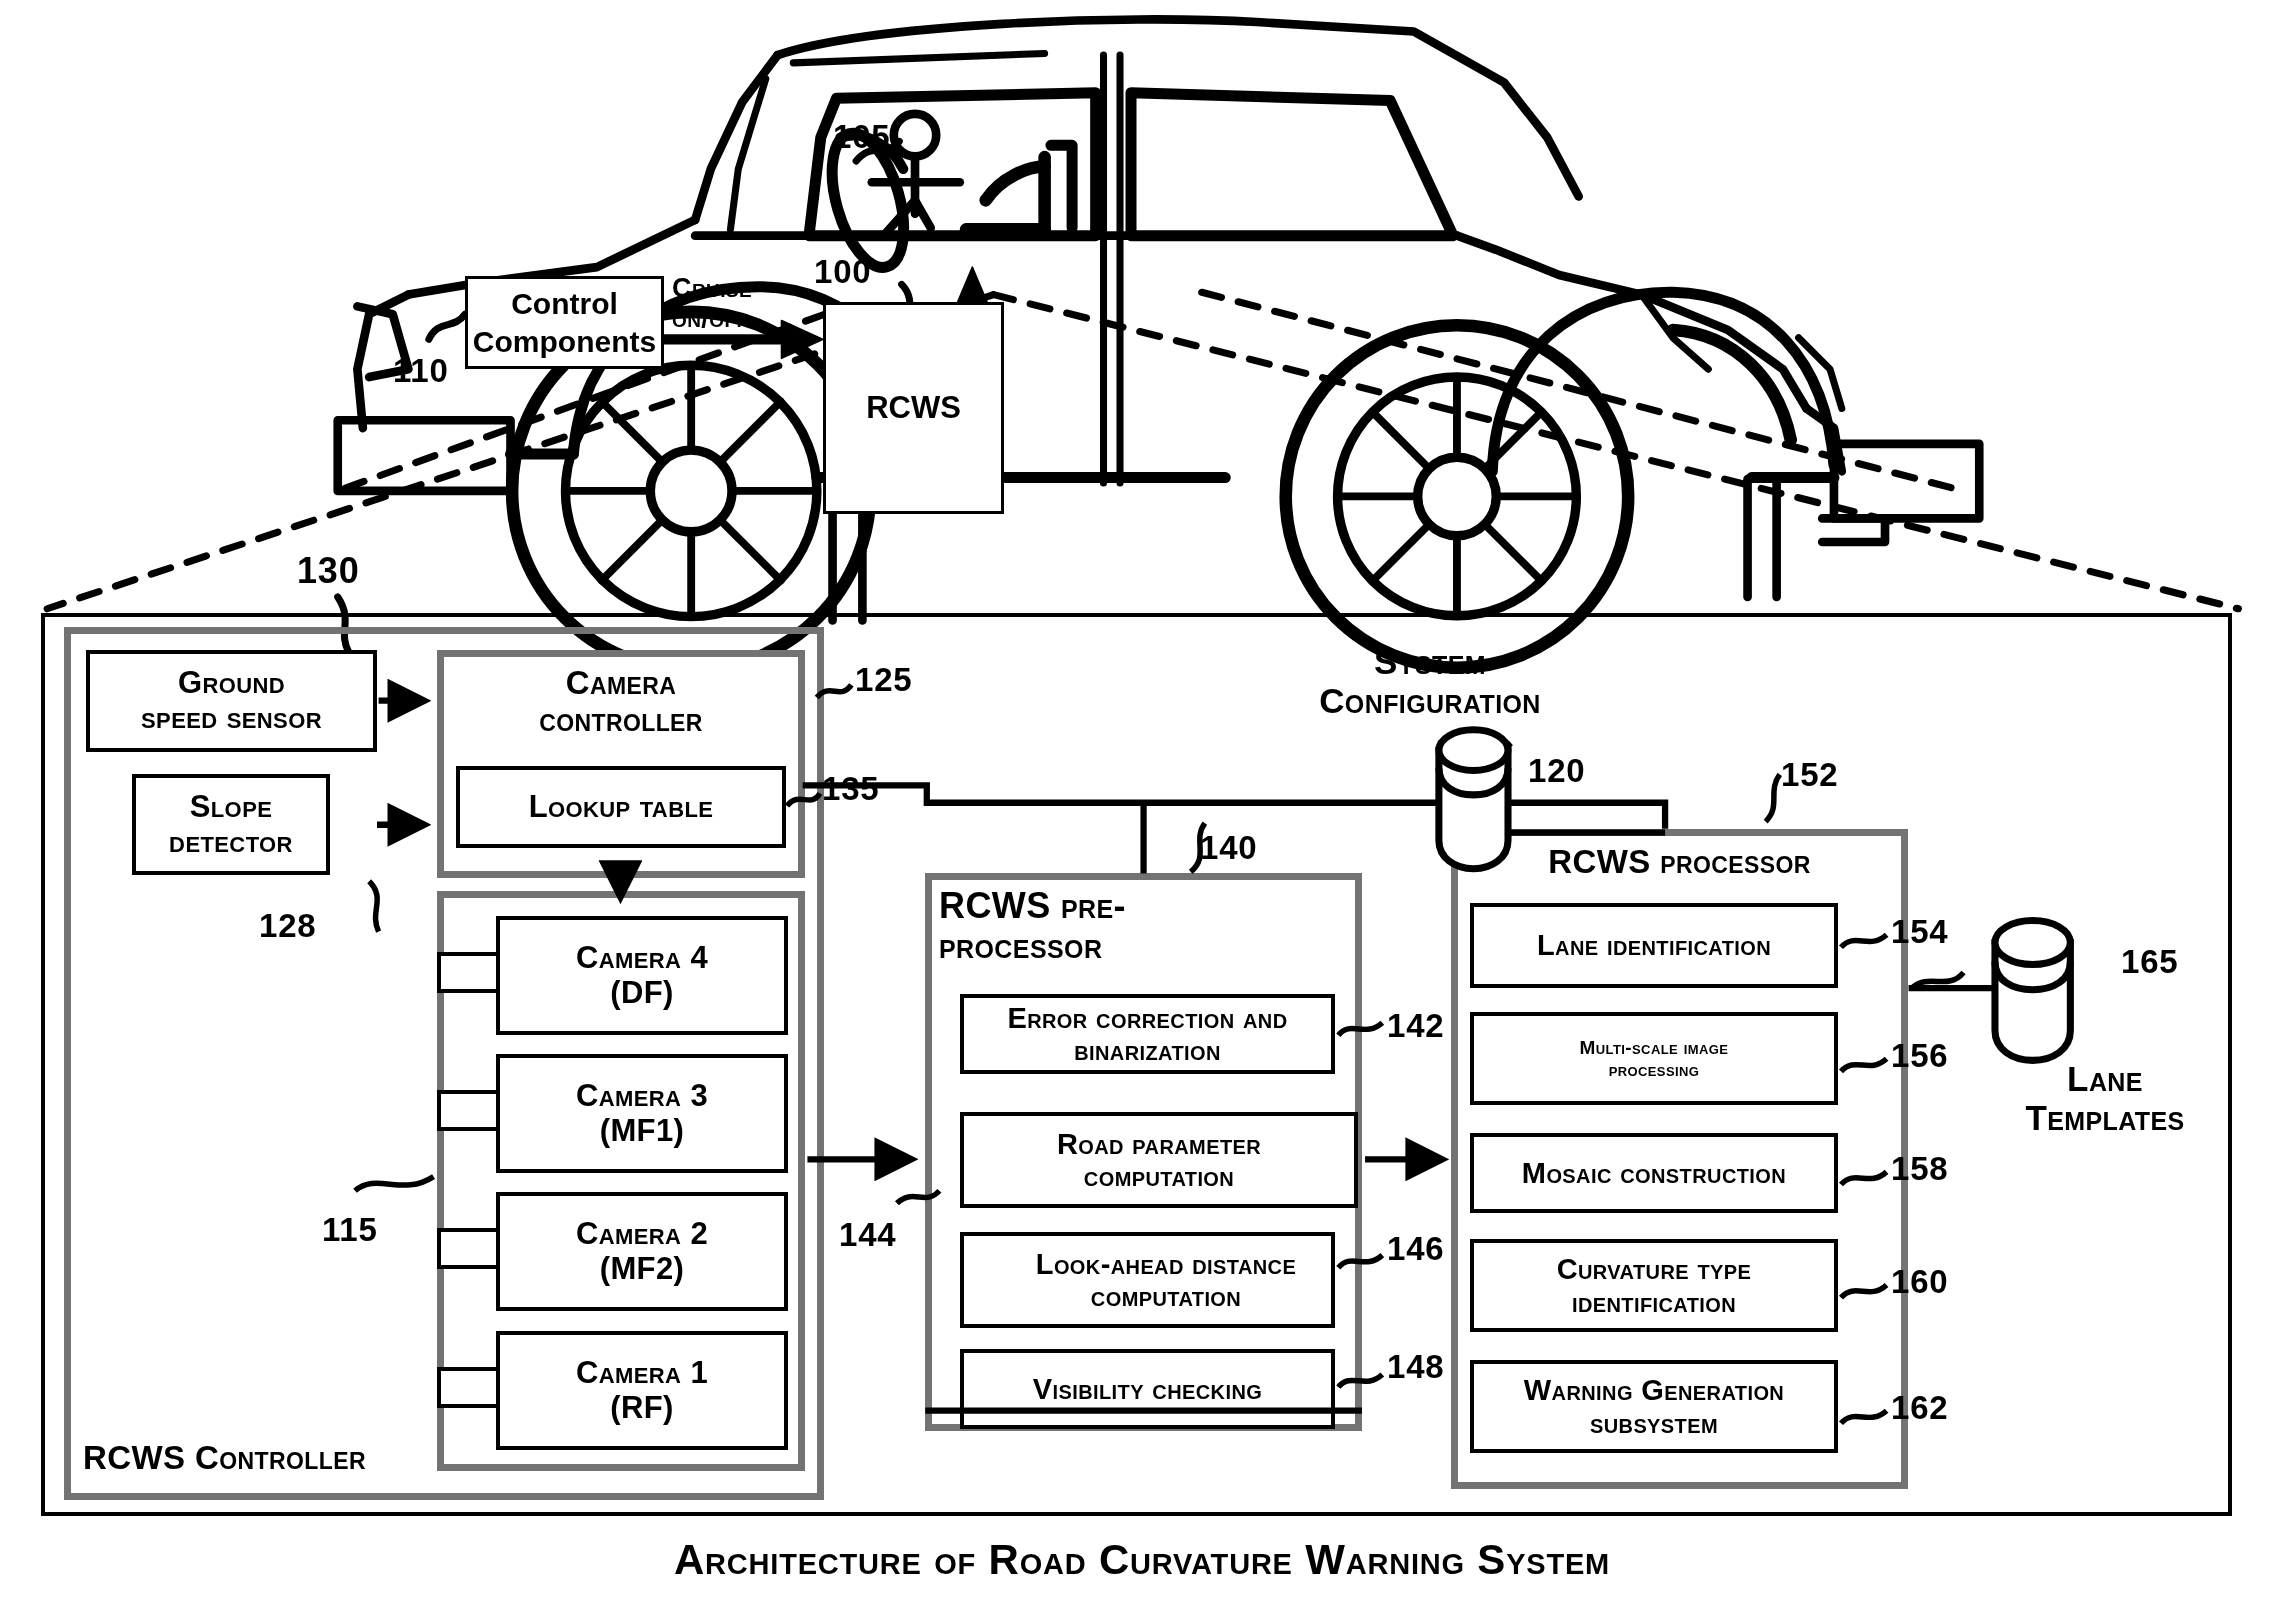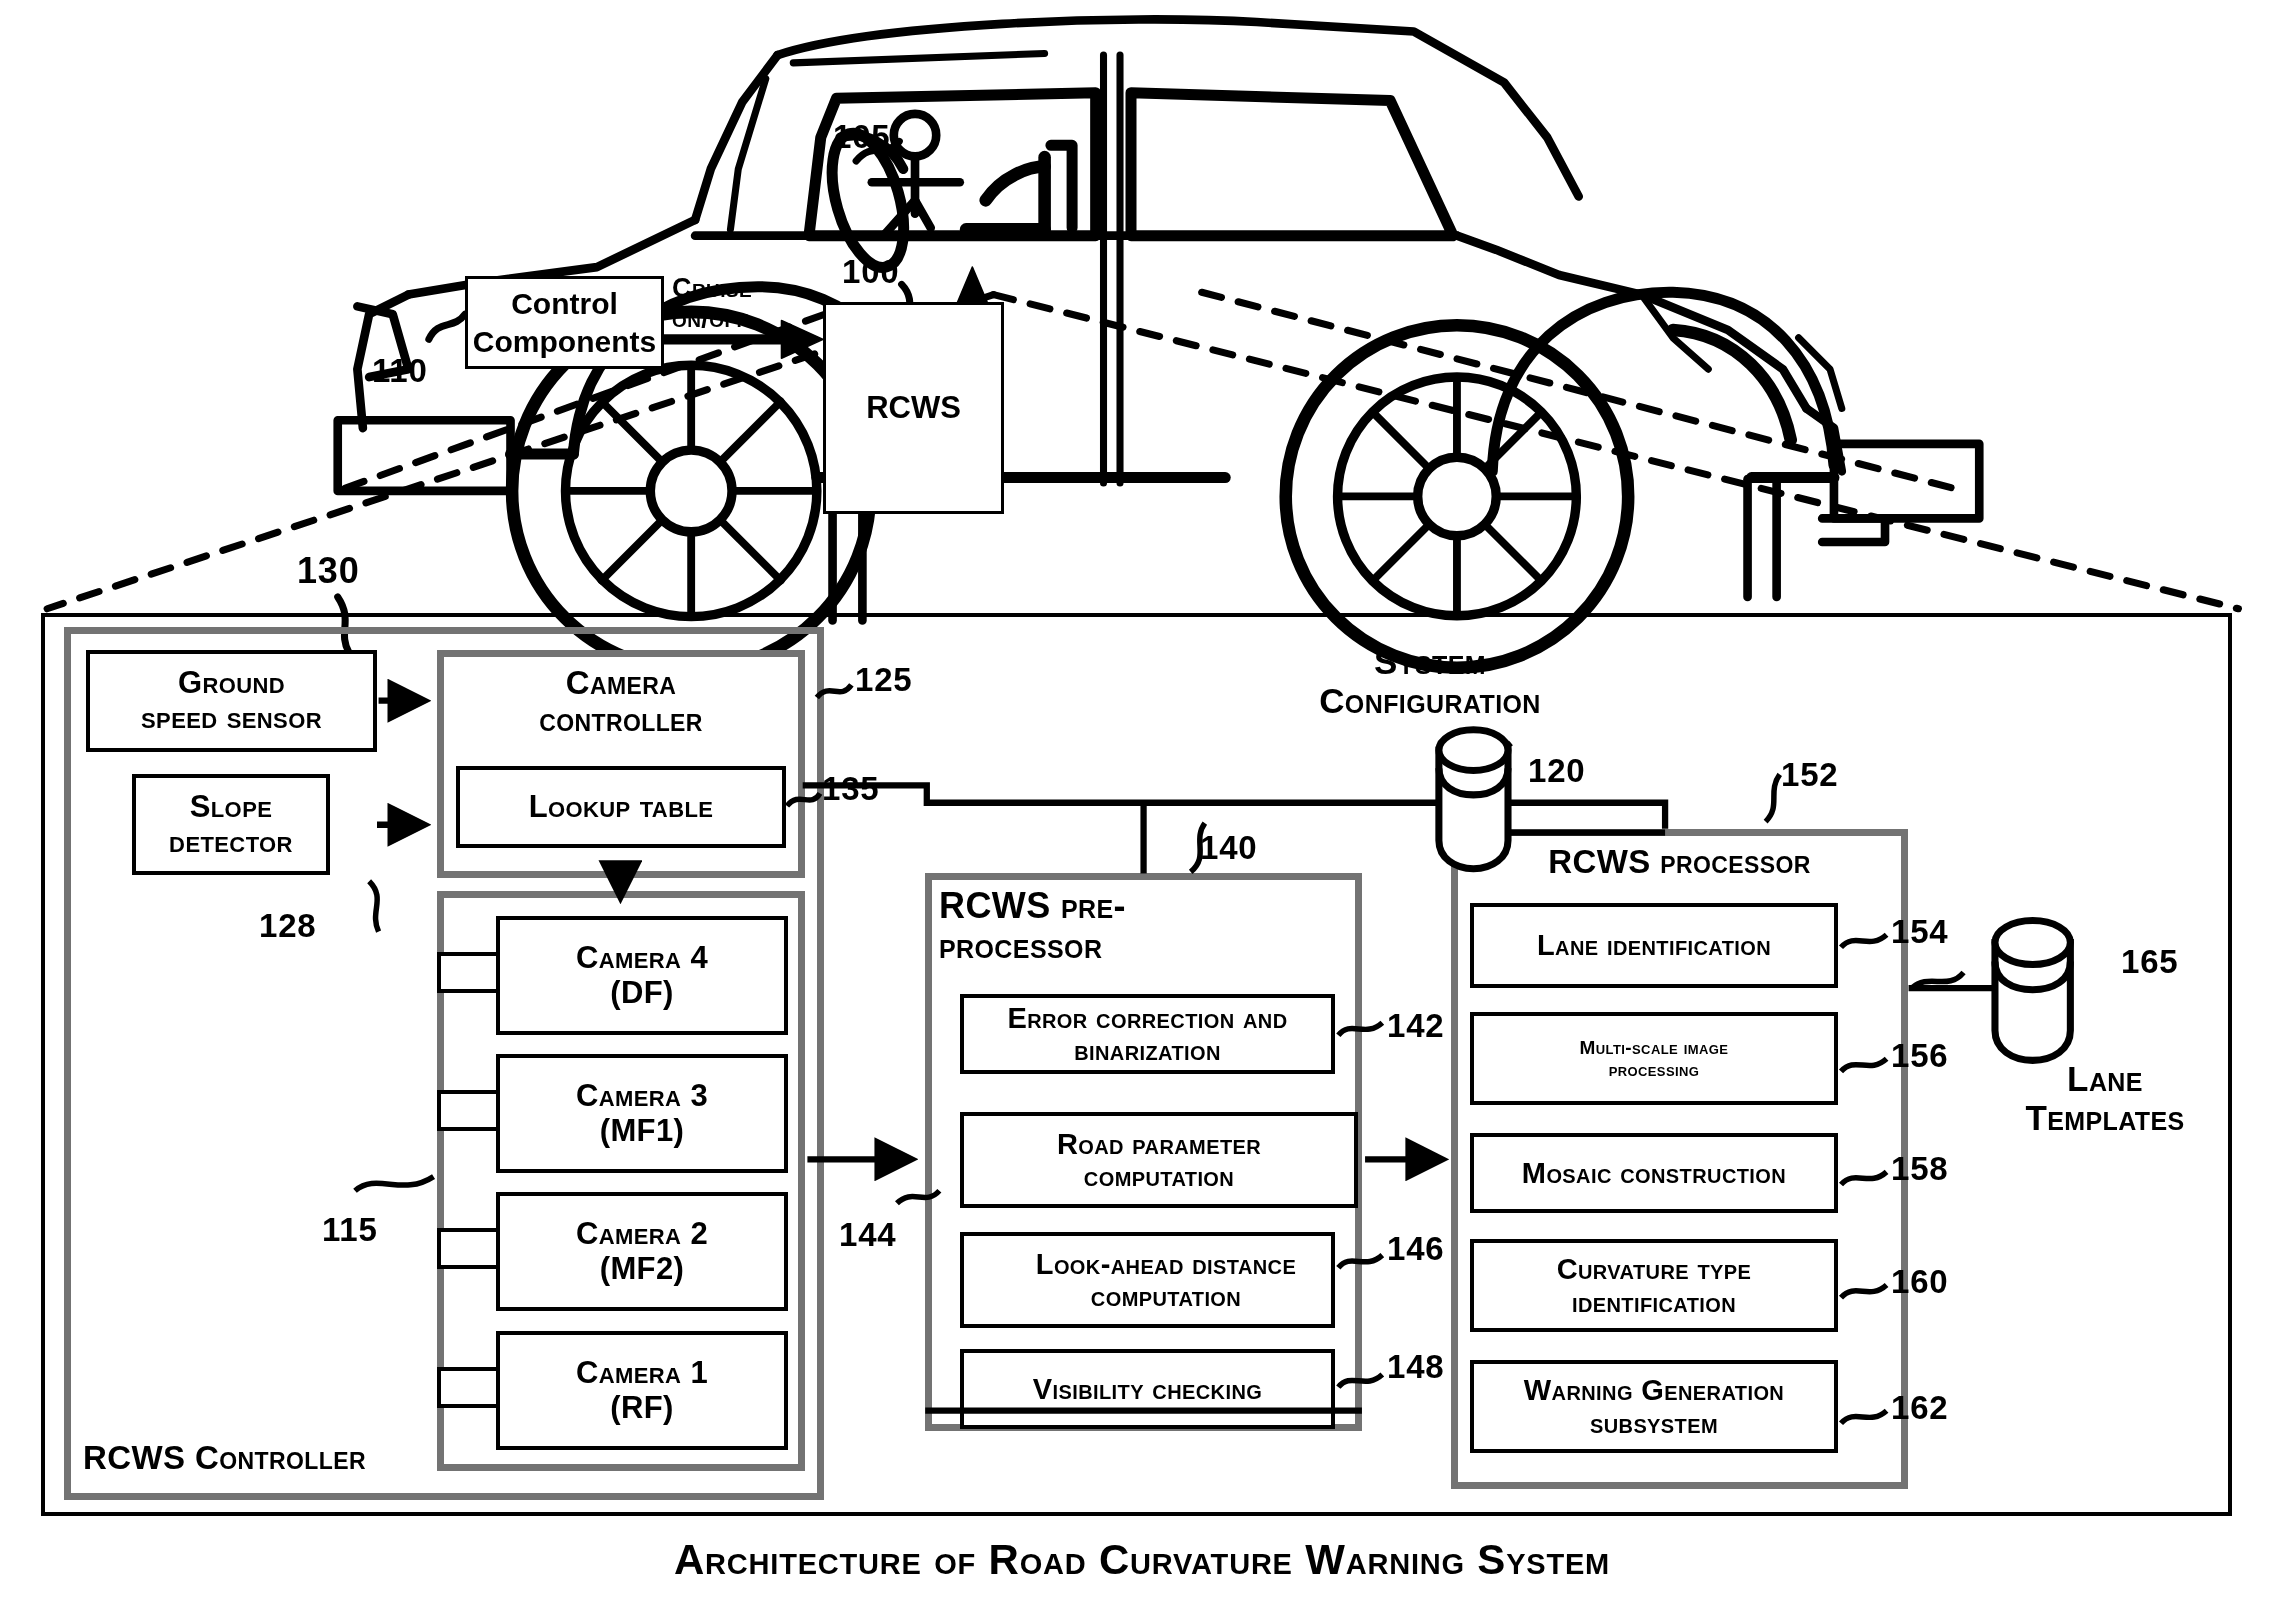--- a/index.html
+++ b/index.html
@@ -166,22 +166,22 @@
   <div class="lbl sc" style="left:672px;top:273px;width:165px;font-size:27px;">
     <span>Cruise</span><br>
     <span>on/off</span>
   </div>
 
   <div class="box b-thin" style="left:823px;top:302px;width:181px;height:212px;">
     <span class="carlbl" style="font-size:31px;">RCWS</span>
   </div>
 
   <div class="ref" style="left:833px;top:118px;">105</div>
-  <div class="ref" style="left:842px;top:253px;">100</div>
-  <div class="ref" style="left:372px;top:352px;">110</div>
+  <div class="ref" style="left:814px;top:253px;">100</div>
+  <div class="ref" style="left:393px;top:352px;">110</div>
   <div class="ref" style="left:297px;top:550px;font-size:36px;">130</div>
 
   <div class="box b-med" style="left:41px;top:613px;width:2191px;height:903px;background:transparent;"></div>
 
   <div class="box b-thick" style="left:64px;top:627px;width:760px;height:873px;background:transparent;"></div>
   <div class="lbl sc" style="left:83px;top:1440px;font-size:33px;">RCWS Controller</div>
 
   <div class="box b-med" style="left:86px;top:650px;width:291px;height:102px;">
     <span class="sc" style="font-size:31px;">
       <span>Ground</span><br>

